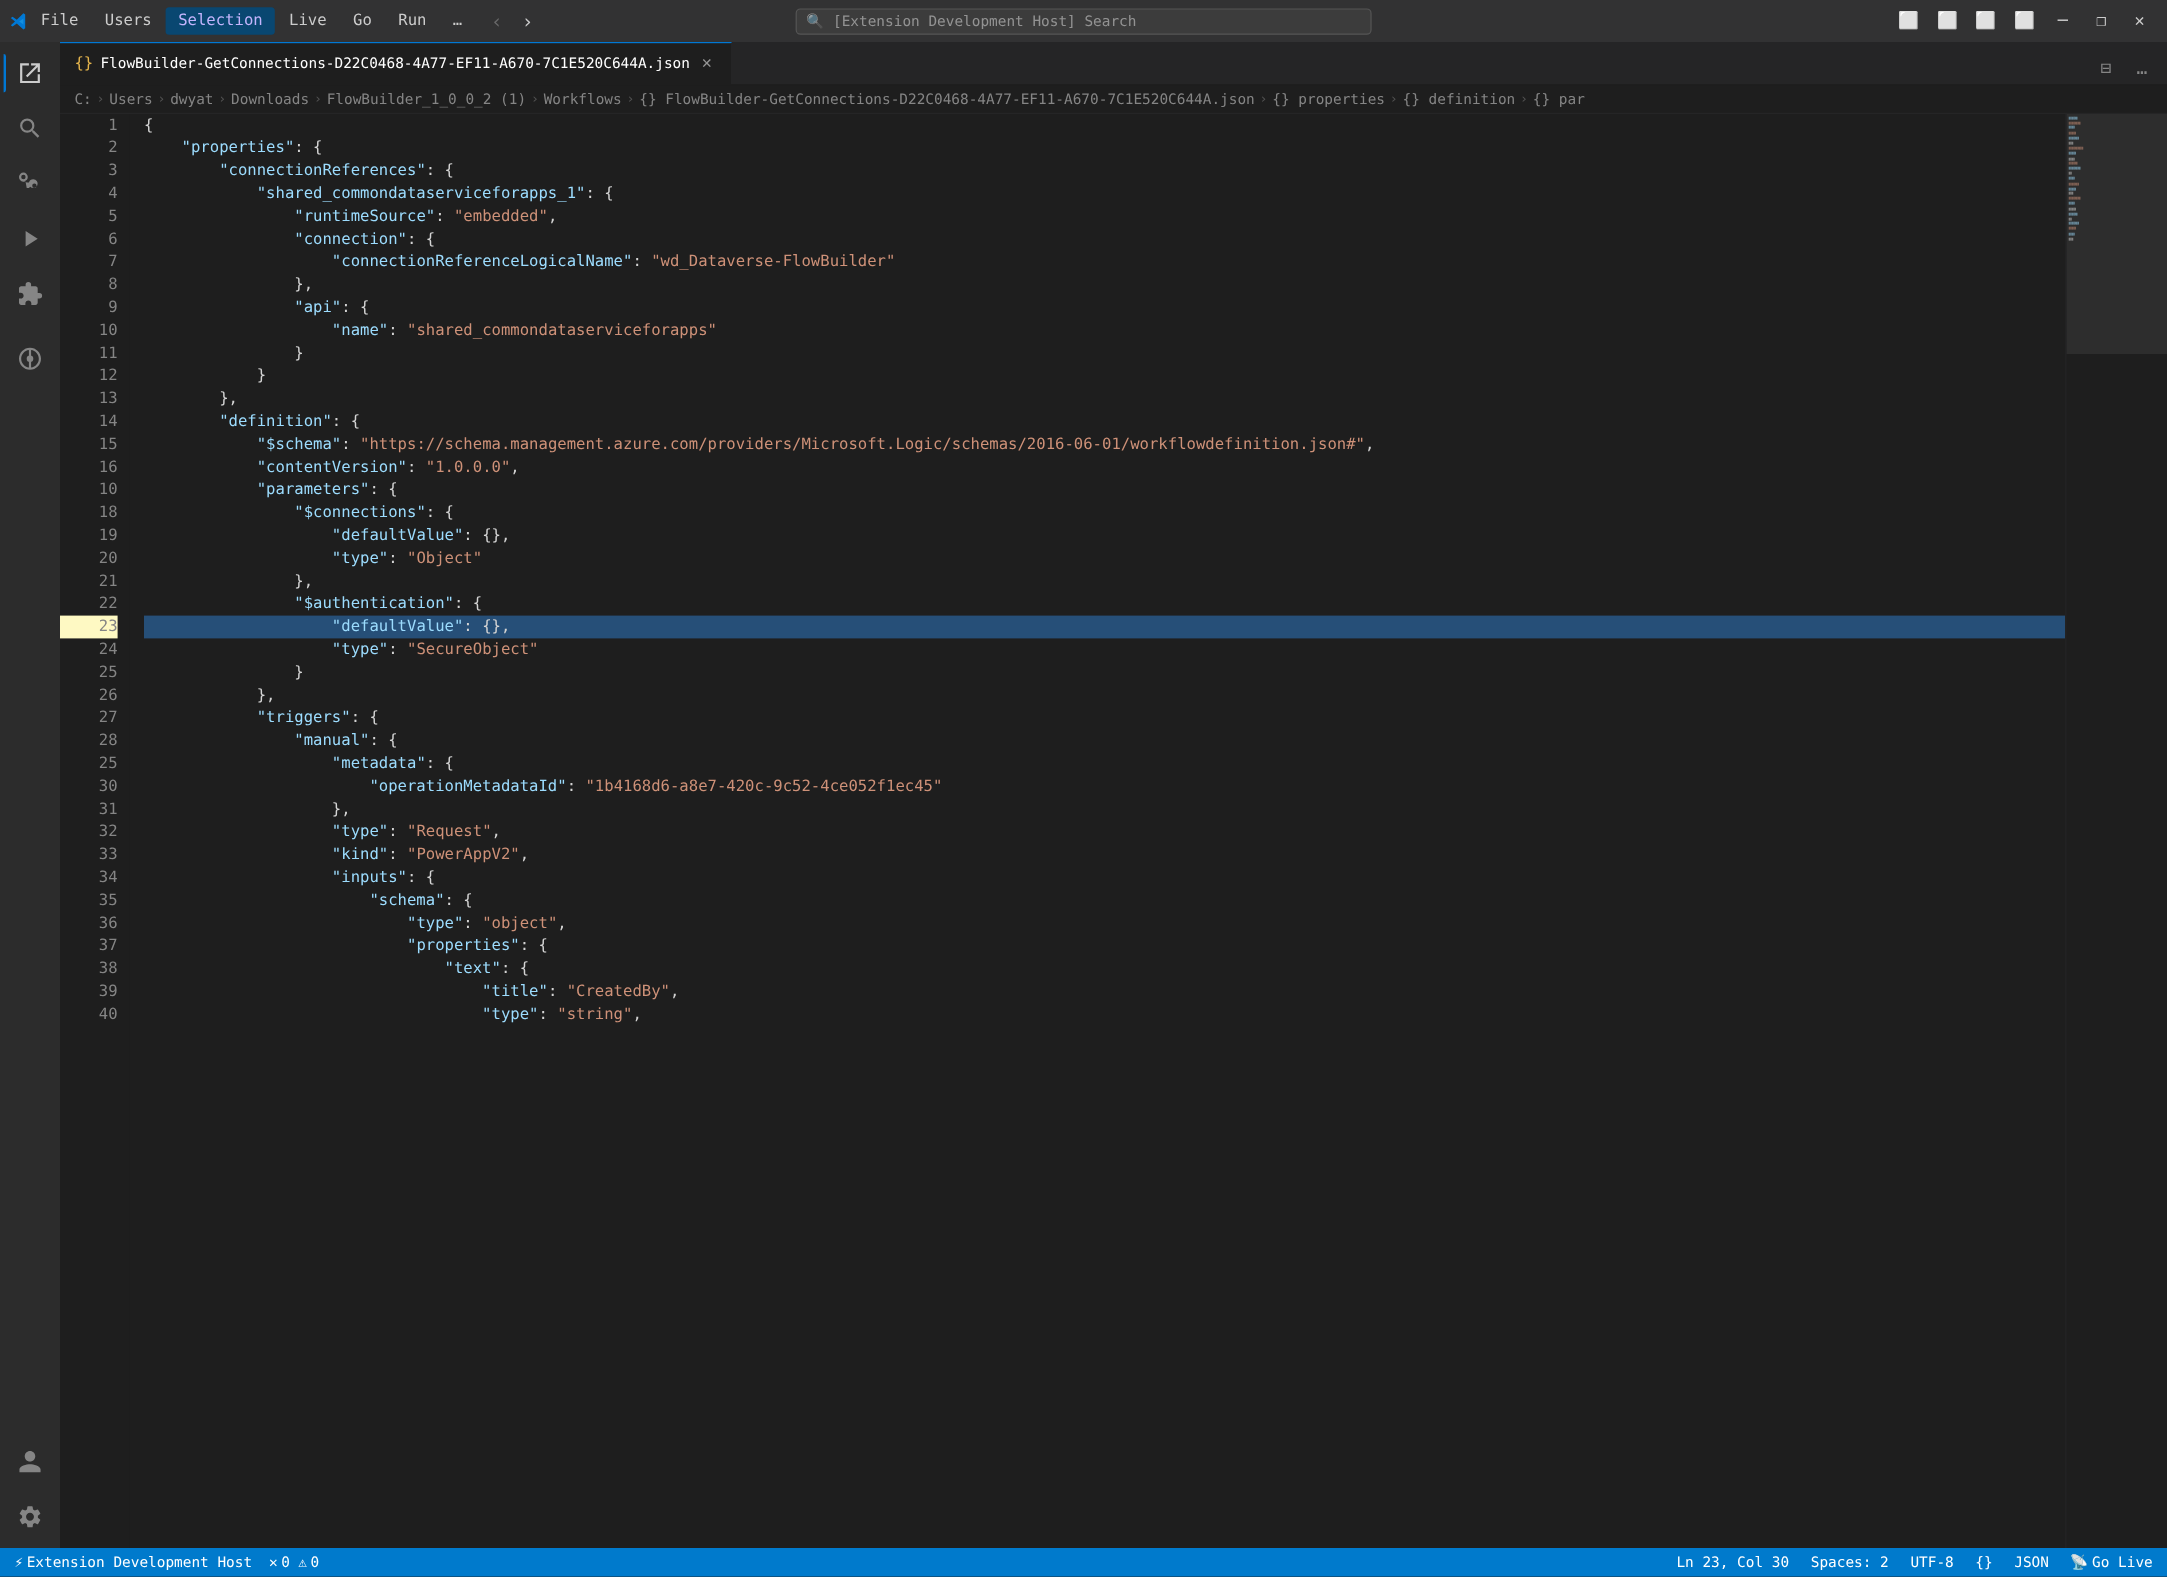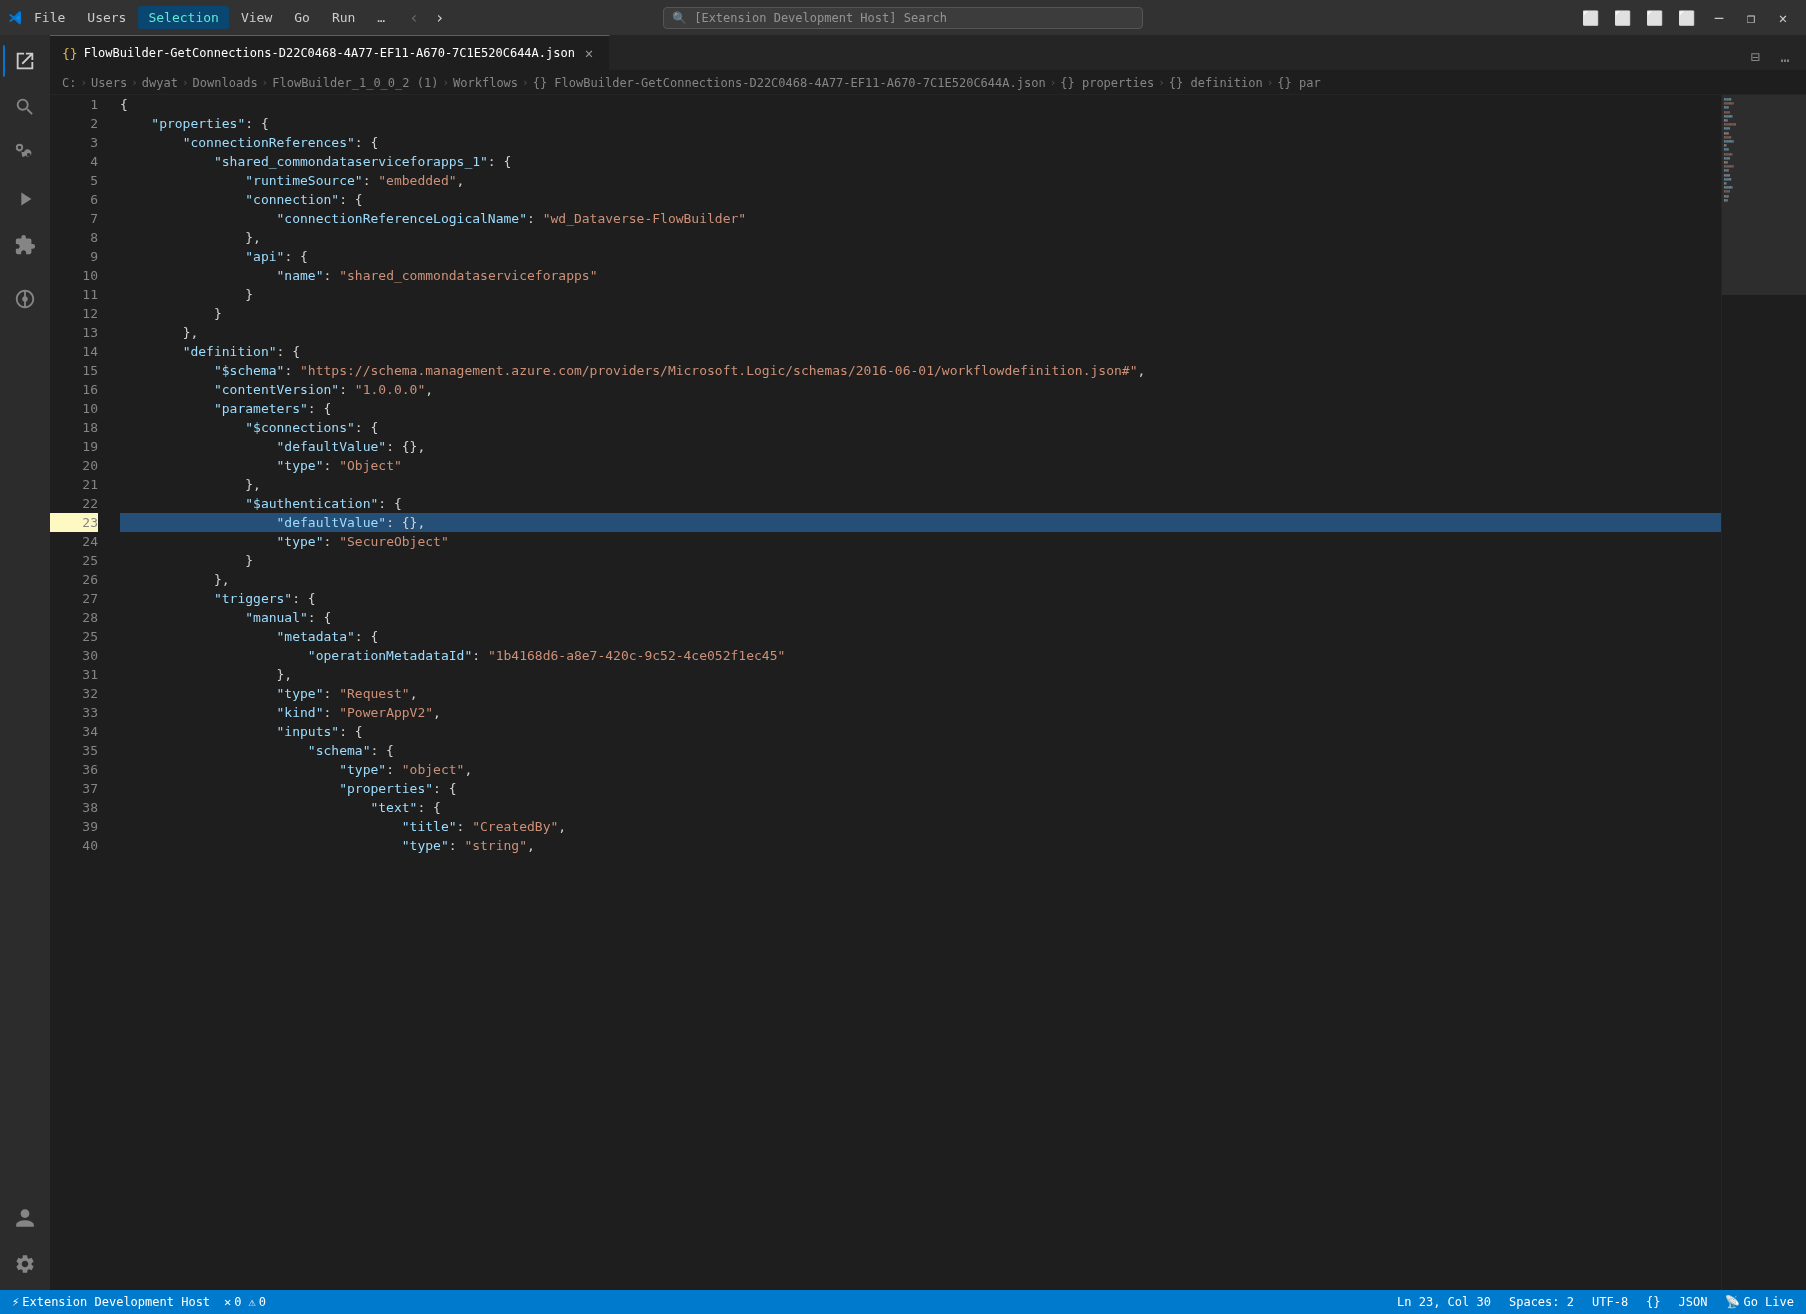--- a/index.html
+++ b/index.html
@@ -30,21 +30,21 @@
       align-items: flex-end;
       gap: 2px;
     }
     .menu-item {
       padding: 4px 10px;
       cursor: pointer;
       border-radius: 3px;
       color: #cccccc;
       font-size: 13px;
     }
-    .menu-item.active { background: #094771; color: #5eead4; }
+    .menu-item.active { background: #094771; color: #c4b5fd; }
     .titlebar-search {
       position: absolute;
       left: 50%;
       transform: translateX(-50%);
       width: 480px;
       height: 22px;
       background: #3c3c3c;
       border: 1px solid #555;
       border-radius: 4px;
       display: flex;
@@ -355,21 +355,21 @@
   <div class="vscode-logo">
     <svg viewBox="0 0 16 16" fill="none" xmlns="http://www.w3.org/2000/svg">
       <path d="M11.5 1L6 6.5 2.5 4 1 5l3.5 3L1 11l1.5 1L6 9.5l5.5 5 1.5-1V2l-1.5-1z" fill="#0078d4"></path>
       <path d="M11.5 5.5L8 8l3.5 2.5V5.5z" fill="#1490df"></path>
     </svg>
   </div>
   <div class="titlebar-menus">
     <div class="menu-item">File</div>
     <div class="menu-item">Users</div>
     <div class="menu-item active">Selection</div>
-    <div class="menu-item">View</div>
+    <div class="menu-item">Live</div>
     <div class="menu-item">Go</div>
     <div class="menu-item">Run</div>
     <div class="menu-item">…</div>
   </div>
   <div class="nav-btns">
     <span class="nav-btn disabled">‹</span>
     <span class="nav-btn">›</span>
   </div>
   <div class="titlebar-search">
     <span>🔍</span>&nbsp;<span>[Extension Development Host] Search</span>

